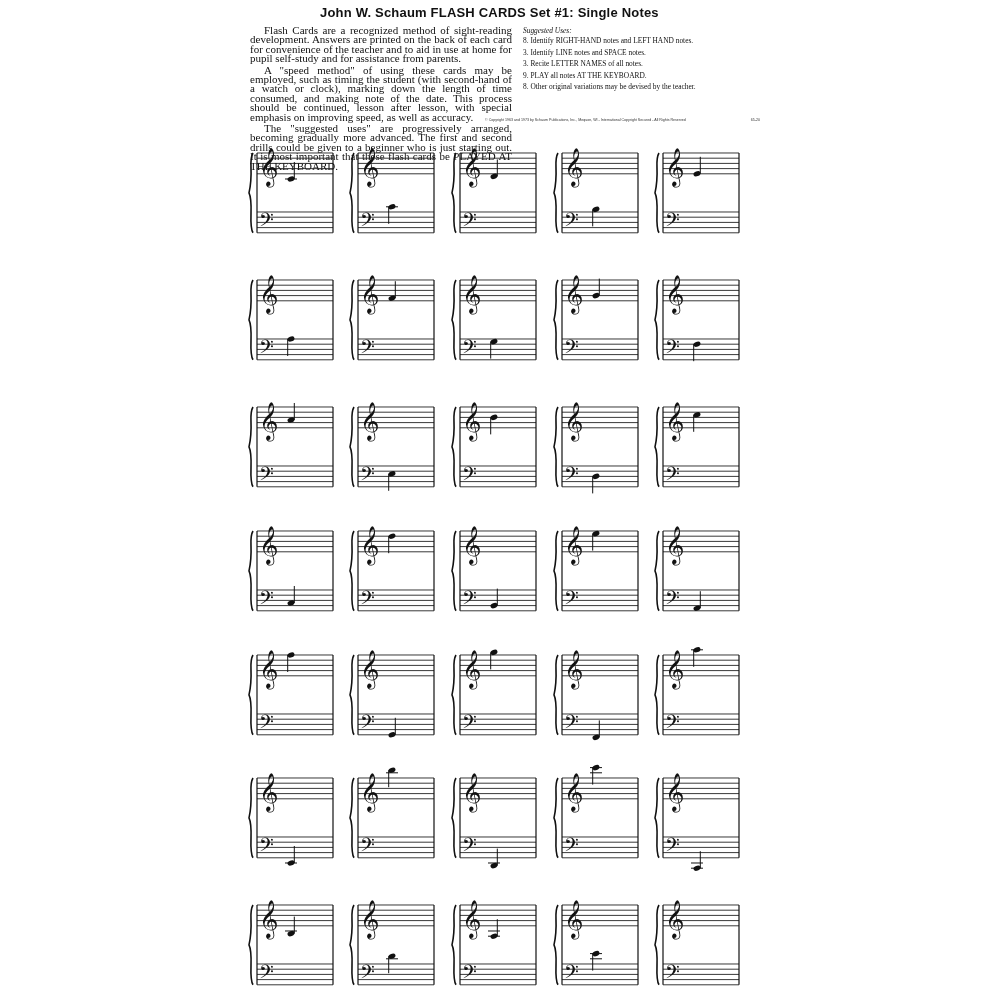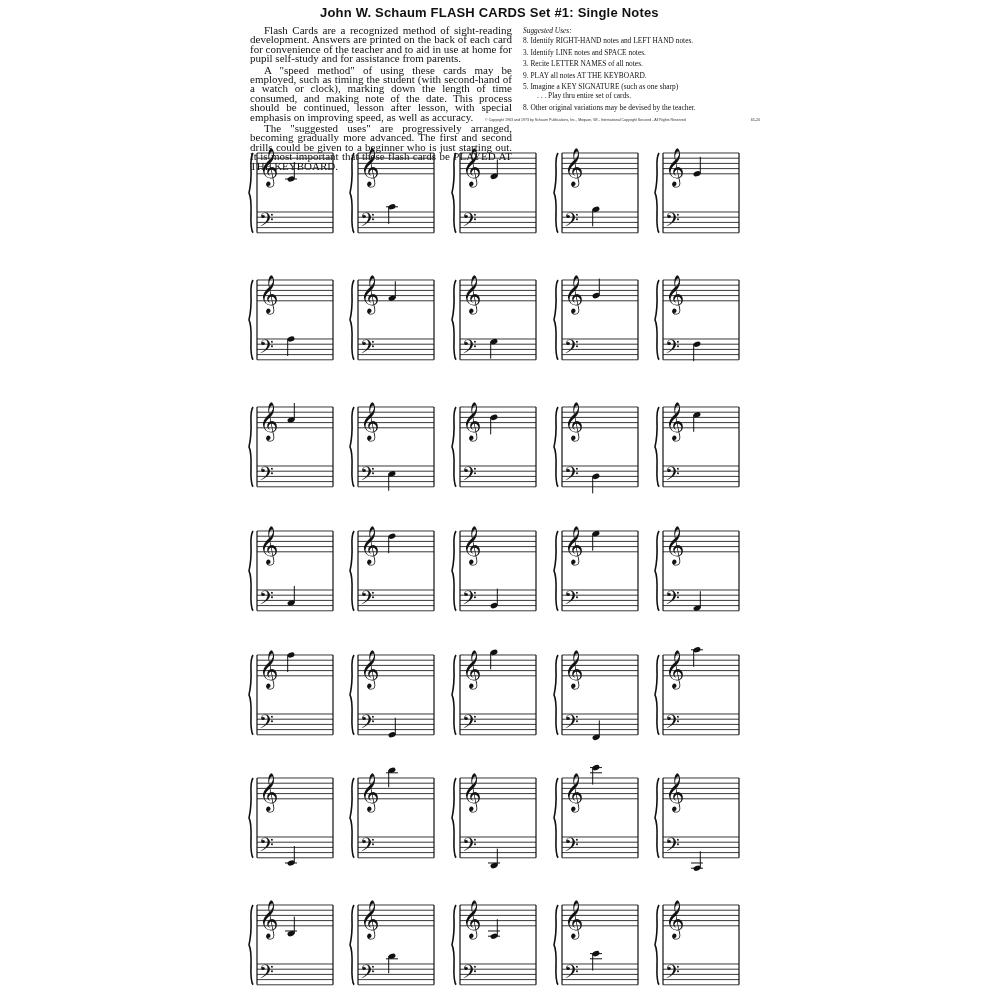--- a/index.html
+++ b/index.html
@@ -25,24 +25,20 @@
   <p>A "speed method" of using these cards may be employed, such as timing the student (with second-hand of a watch or clock), marking down the length of time consumed, and making note of the date. This process should be continued, lesson after lesson, with special emphasis on improving speed, as well as accuracy.</p>
   <p>The "suggested uses" are progressively arranged, becoming gradually more advanced. The first and second drills could be given to a beginner who is just starting out. It is most important that these flash cards be PLAYED AT THE KEYBOARD.</p>
 </div>
 
 <div class="uses">
   <div class="head">Suggested Uses:</div>
   <div class="item">8. Identify RIGHT-HAND notes and LEFT HAND notes.</div>
   <div class="item">3. Identify LINE notes and SPACE notes.</div>
   <div class="item">3. Recite LETTER NAMES of all notes.</div>
   <div class="item">9. PLAY all notes AT THE KEYBOARD.</div>
-  <div style="margin-bottom:2.6px">
-    <div>5. Imagine a KEY SIGNATURE (such as one sharp)</div>
-    <div class="sub">. . . Play thru entire set of cards.</div>
-  </div>
   <div class="item">8. Other original variations may be devised by the teacher.</div>
 </div>
 
 <div class="footer">
   <span>© Copyright 1963 and 1973 by Schaum Publications, Inc., Mequon, WI - International Copyright Secured - All Rights Reserved</span>
   <span>65-20</span>
 </div>
 
 <div class="grid" id="card-grid">
     <svg class="card" width="96" height="119.8" viewBox="-14 -22 96 119.8" style="left: 243px; top: 131px;">

